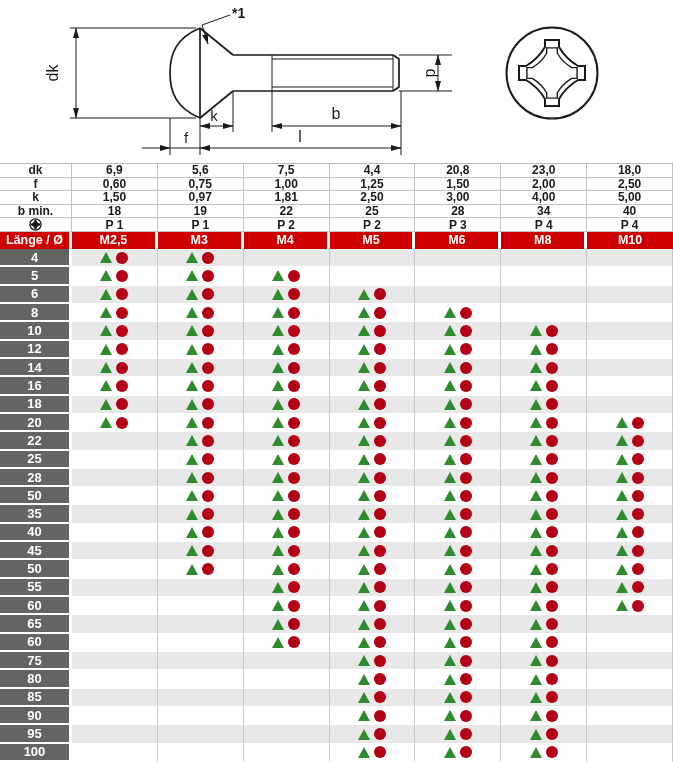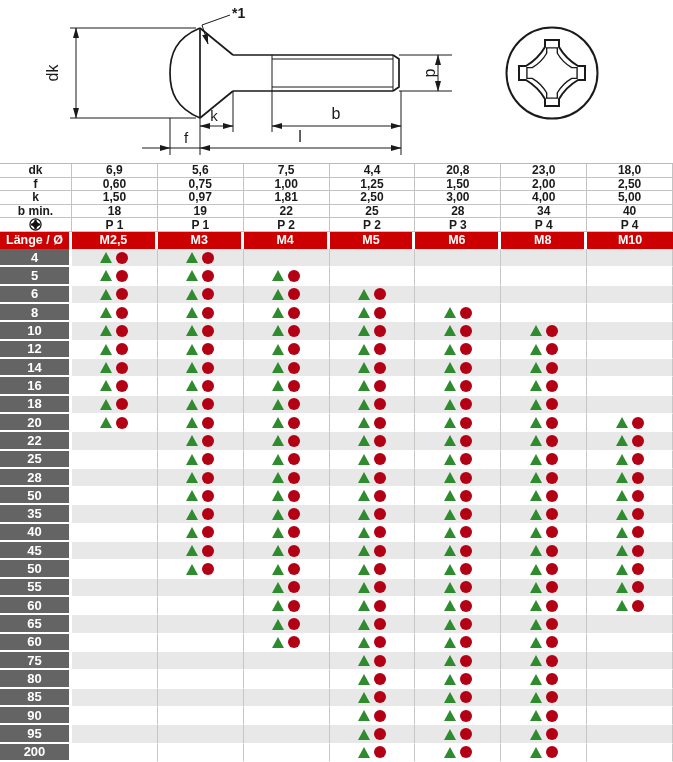--- a/index.html
+++ b/index.html
@@ -824,21 +824,21 @@
       </div>
       <div class="cell alt">
         <span class="tri"></span>
         <span class="dot"></span>
       </div>
       <div class="cell alt">
         <span class="tri"></span>
         <span class="dot"></span>
       </div>
       <div class="cell alt"></div>
-      <div class="len-cell">200</div>
+      <div class="len-cell">100</div>
       <div class="cell"></div>
       <div class="cell"></div>
       <div class="cell"></div>
       <div class="cell">
         <span class="tri"></span>
         <span class="dot"></span>
       </div>
       <div class="cell">
         <span class="tri"></span>
         <span class="dot"></span>

